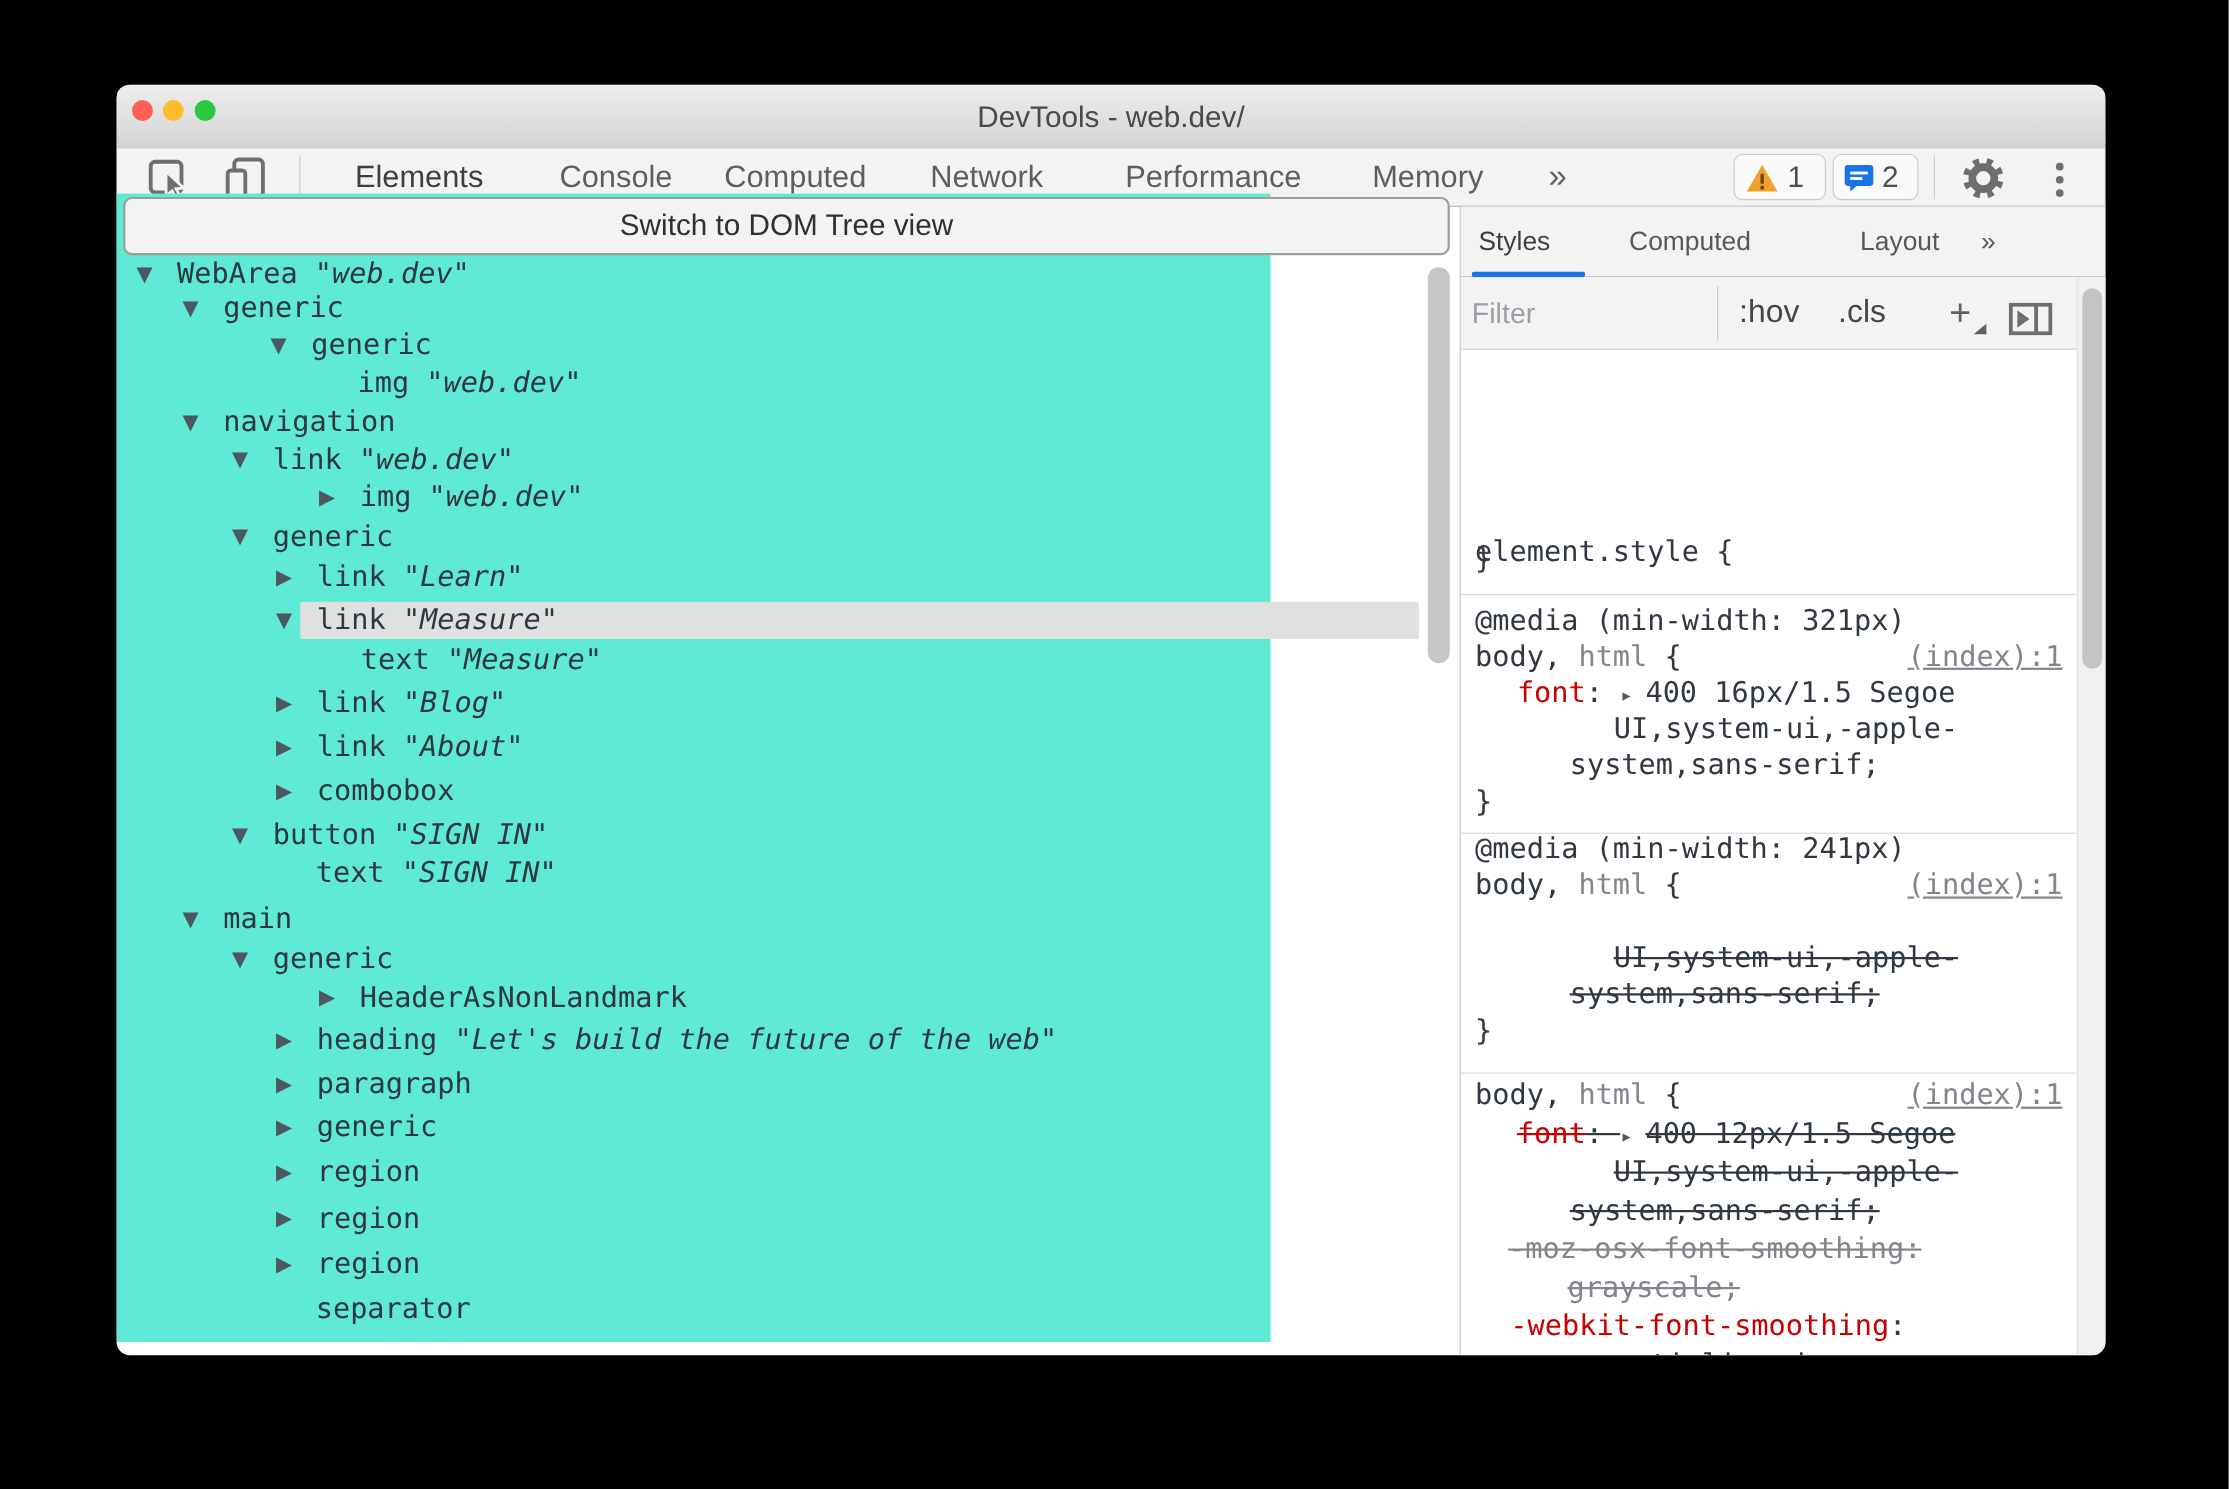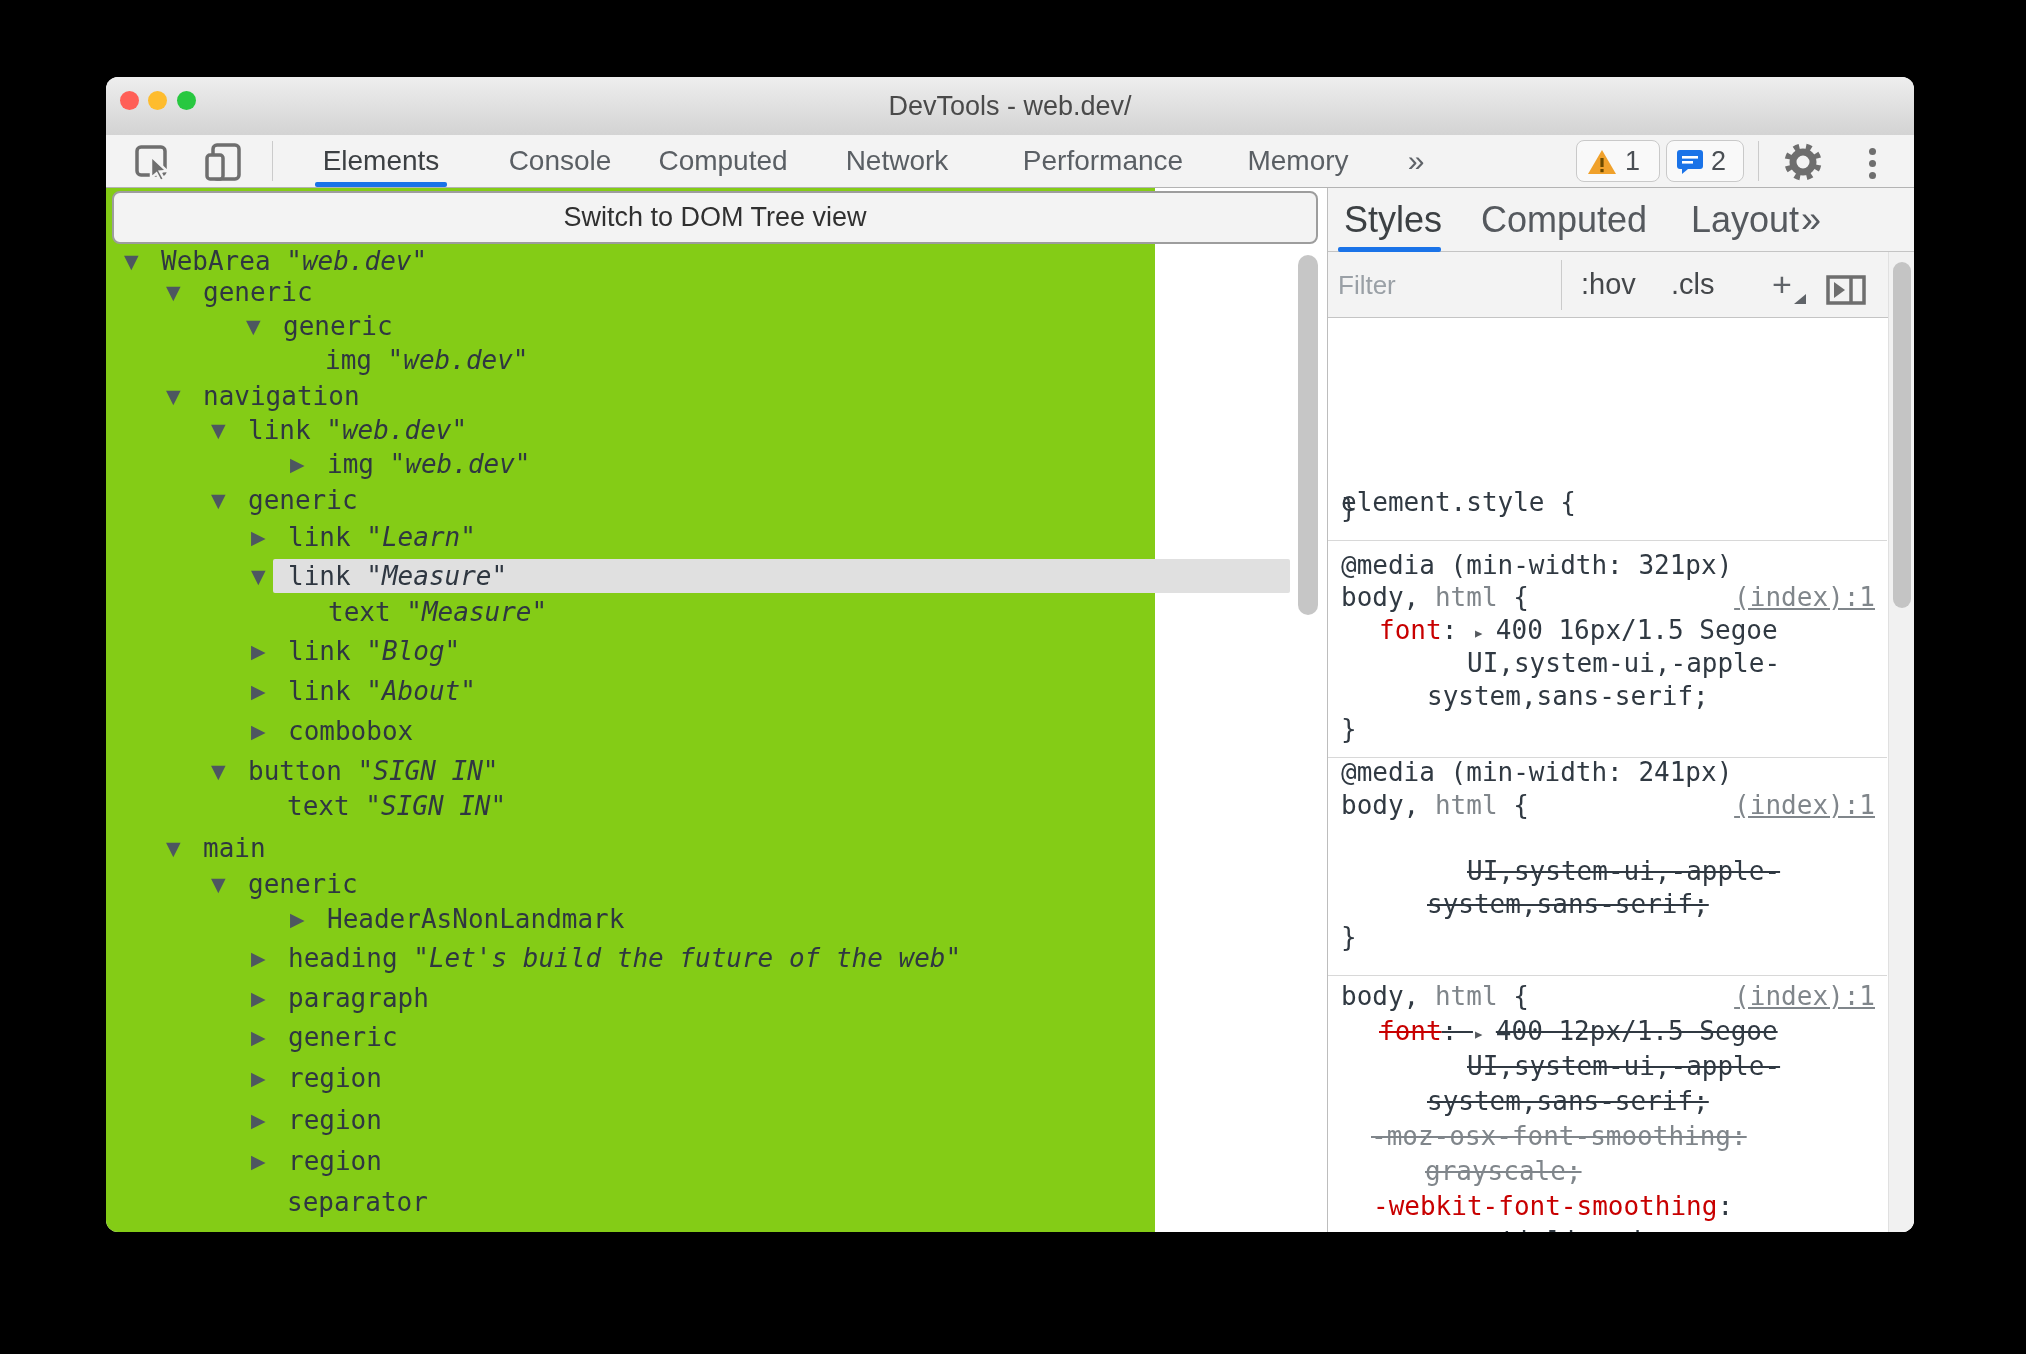--- a/index.html
+++ b/index.html
@@ -21,39 +21,39 @@
   .tab{position:absolute;top:0;height:52px;line-height:52px;transform:translateX(-50%);
        font-size:28px;color:#5a5f64;white-space:nowrap}
   .tab.sel{color:#3c4043}
   .tab-underline{position:absolute;height:5px;background:var(--accent);border-radius:2px}
   .badge{position:absolute;top:5px;height:42px;border:1px solid #c9c9c9;border-radius:8px;
          background:#f9f9f9;box-sizing:border-box}
   .badge .cnt{position:absolute;top:0;height:40px;line-height:40px;font-size:27px;color:#4a4f54}
   .chev{font-size:30px;color:#5f6368}
   .dots i{display:block;width:7px;height:7px;border-radius:50%;background:#6e6e6e;margin:5px auto}
   
-  .left-panel{position:absolute;left:0;top:111px;width:1049px;height:1044px;background:#84cc16}
+  .left-panel{position:absolute;left:0;top:99px;width:1049px;height:1044px;background:#5eead4}
   .switch-btn{position:absolute;left:6px;top:3px;width:1206px;height:53px;background:#f3f3f3;
               border:2px solid #9d9d9d;border-radius:8px;box-sizing:border-box;text-align:center;
               font-size:27px;color:#303030;line-height:49px;font-family:"Liberation Sans",sans-serif}
   .tree{position:absolute;left:0;top:0;width:100%;height:100%;
         font-family:"DejaVu Sans Mono",monospace;font-size:26px;color:var(--treeink)}
   .trow{position:absolute;left:0;width:100%;height:34px}
   .hlbar{position:absolute;background:#e0e0e0;height:34px;border-radius:2px}
   .tri{position:absolute;top:0;height:34px;line-height:34px;font-size:19px;color:#4d5760;
        font-family:"DejaVu Sans",sans-serif}
   .tlabel{position:absolute;top:0;height:34px;line-height:34px;white-space:nowrap}
   .tlabel i{font-style:italic}
   .lscroll{position:absolute;left:1192px;top:67px;width:20px;height:360px;background:#c6c6c6;border-radius:10px}
   
   .right-panel{position:absolute;left:1221px;top:111px;width:587px;height:1044px;background:#fff;
                border-left:1px solid #bdbdbd;box-sizing:border-box}
   .rtabs{position:absolute;left:0;top:0;width:100%;height:64px;background:#f3f3f3;
          border-bottom:1px solid #c4c4c4;box-sizing:border-box}
-  .rtab{position:absolute;top:0;height:63px;line-height:63px;font-size:36px;color:#55595e;white-space:nowrap}
+  .rtab{position:absolute;top:0;height:63px;line-height:63px;font-size:24px;color:#55595e;white-space:nowrap}
   .rtab.sel{color:#3c4043}
   .rtoolbar{position:absolute;left:0;top:64px;width:100%;height:66px;background:#f3f3f3;
             border-bottom:1px solid #c4c4c4;box-sizing:border-box}
   .rtool{position:absolute;top:0;height:65px;line-height:65px;font-size:29px;color:#44474a;white-space:nowrap}
   .filter-input{position:absolute;left:8px;top:6px;width:215px;height:52px;border:none;background:transparent;
             font-size:26px;color:#3c4043;font-family:"Liberation Sans",sans-serif;outline:none}
   .filter-input::placeholder{color:#9aa0a6}
   .rcontent{position:absolute;left:0;top:130px;width:559px;height:914px;background:#fff;overflow:hidden;
             font-family:"DejaVu Sans Mono",monospace;font-size:26px}
   .secline{position:absolute;left:0;width:559px;height:1px;background:#d8d8d8}

